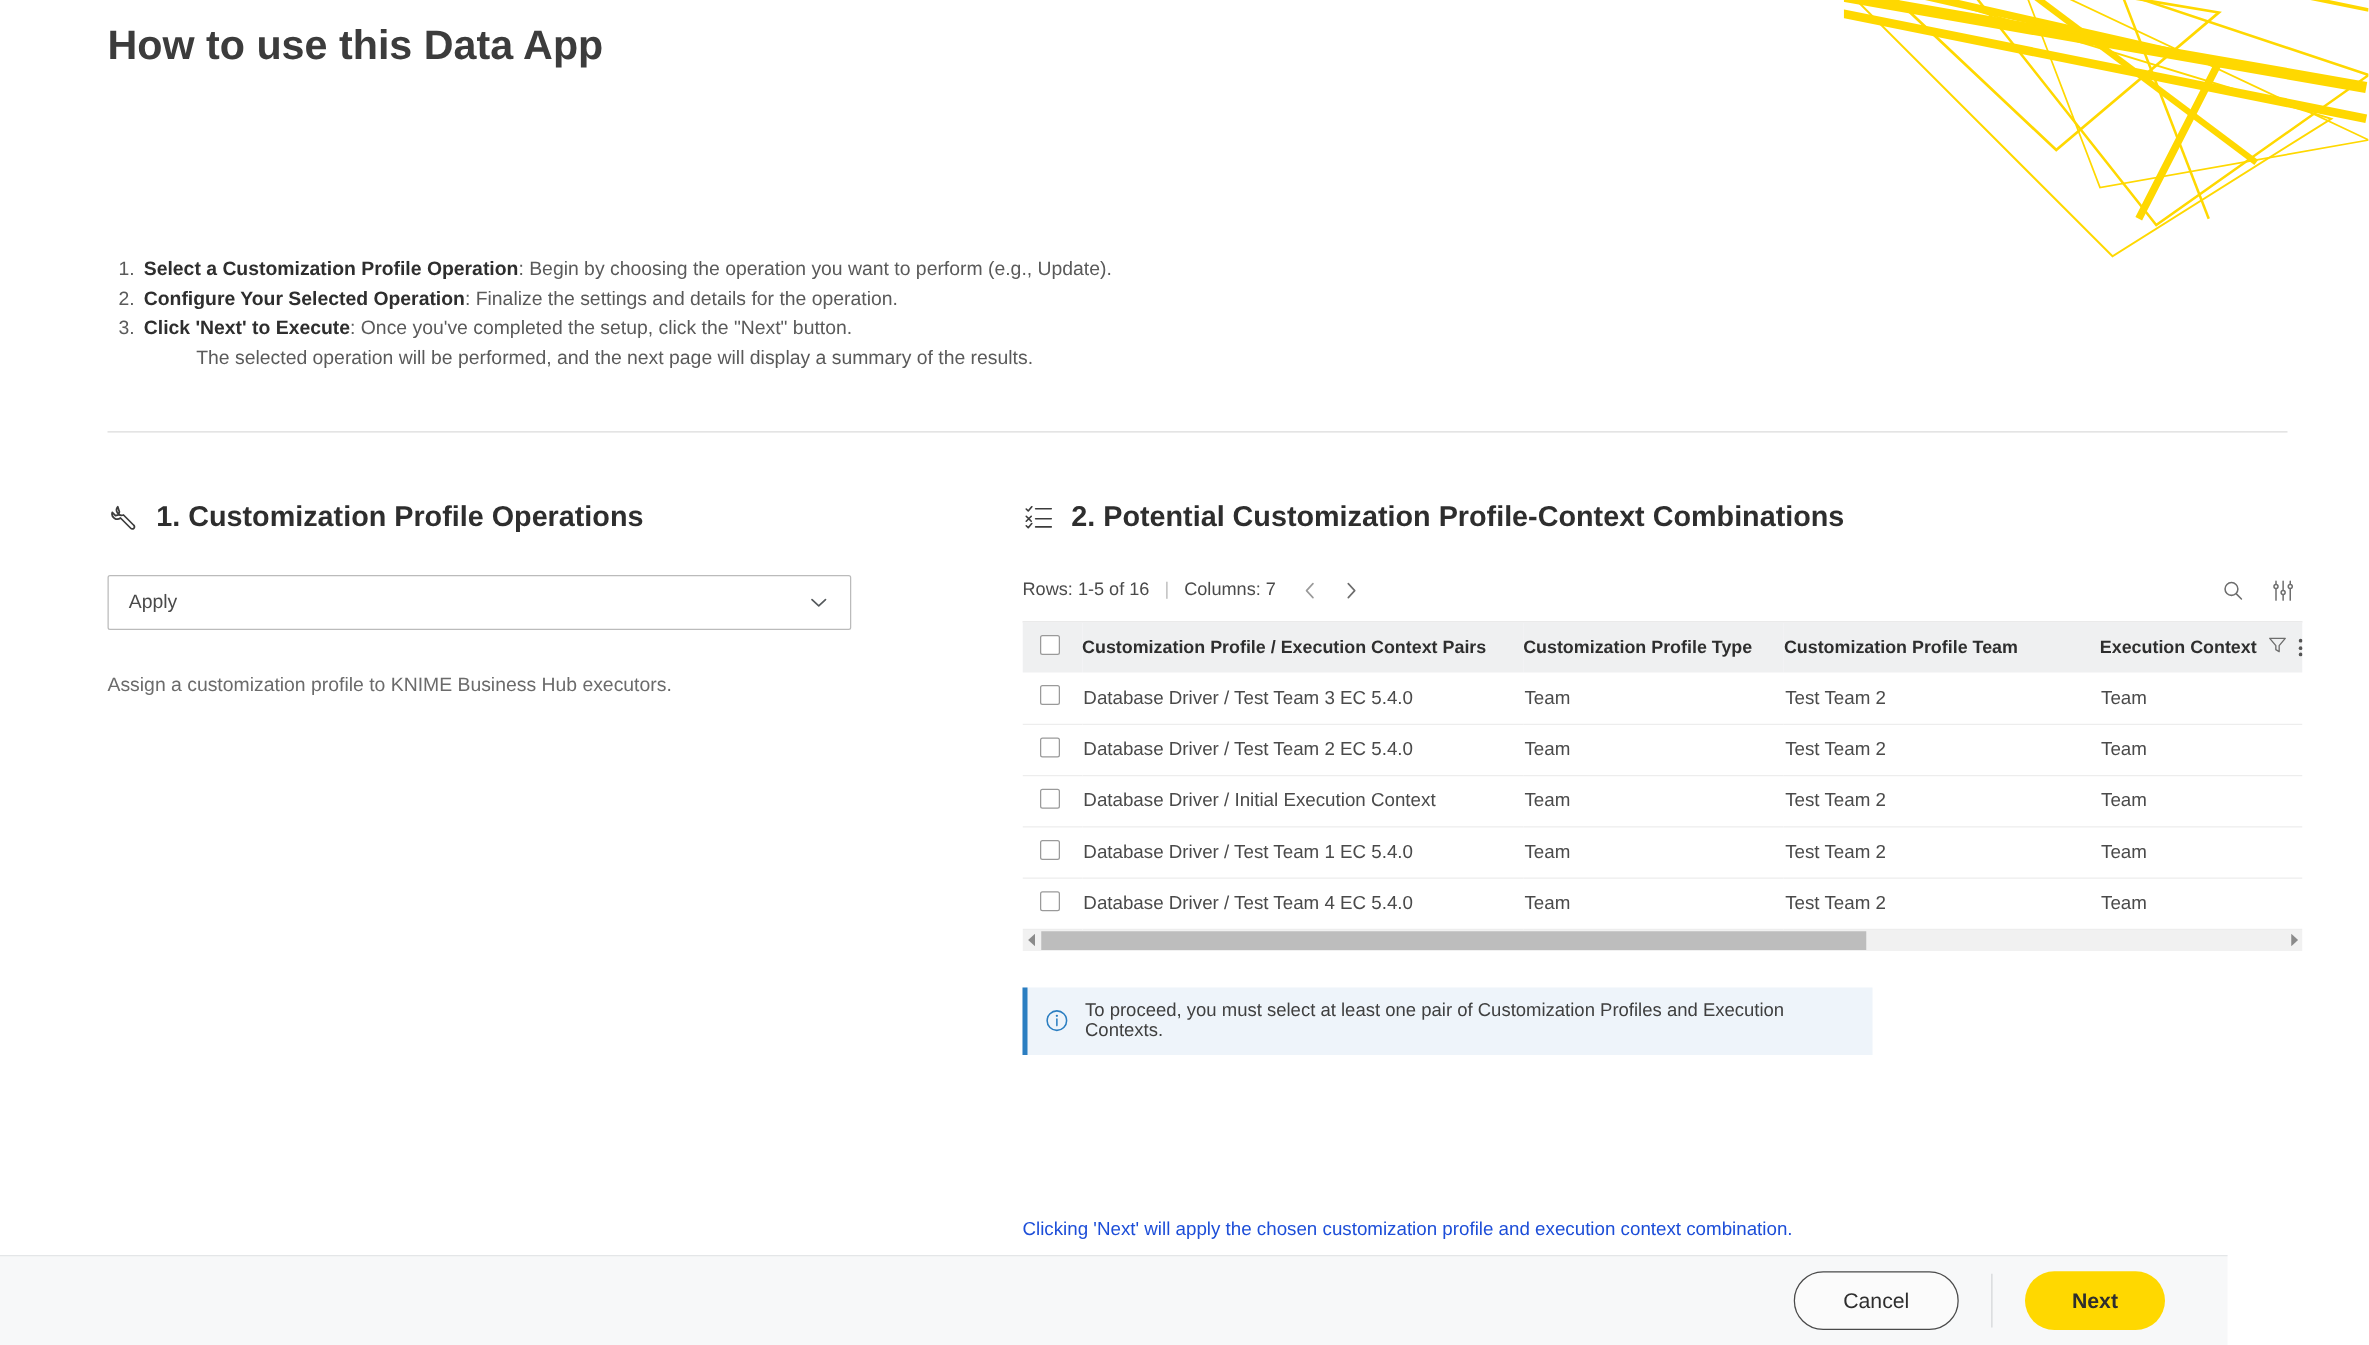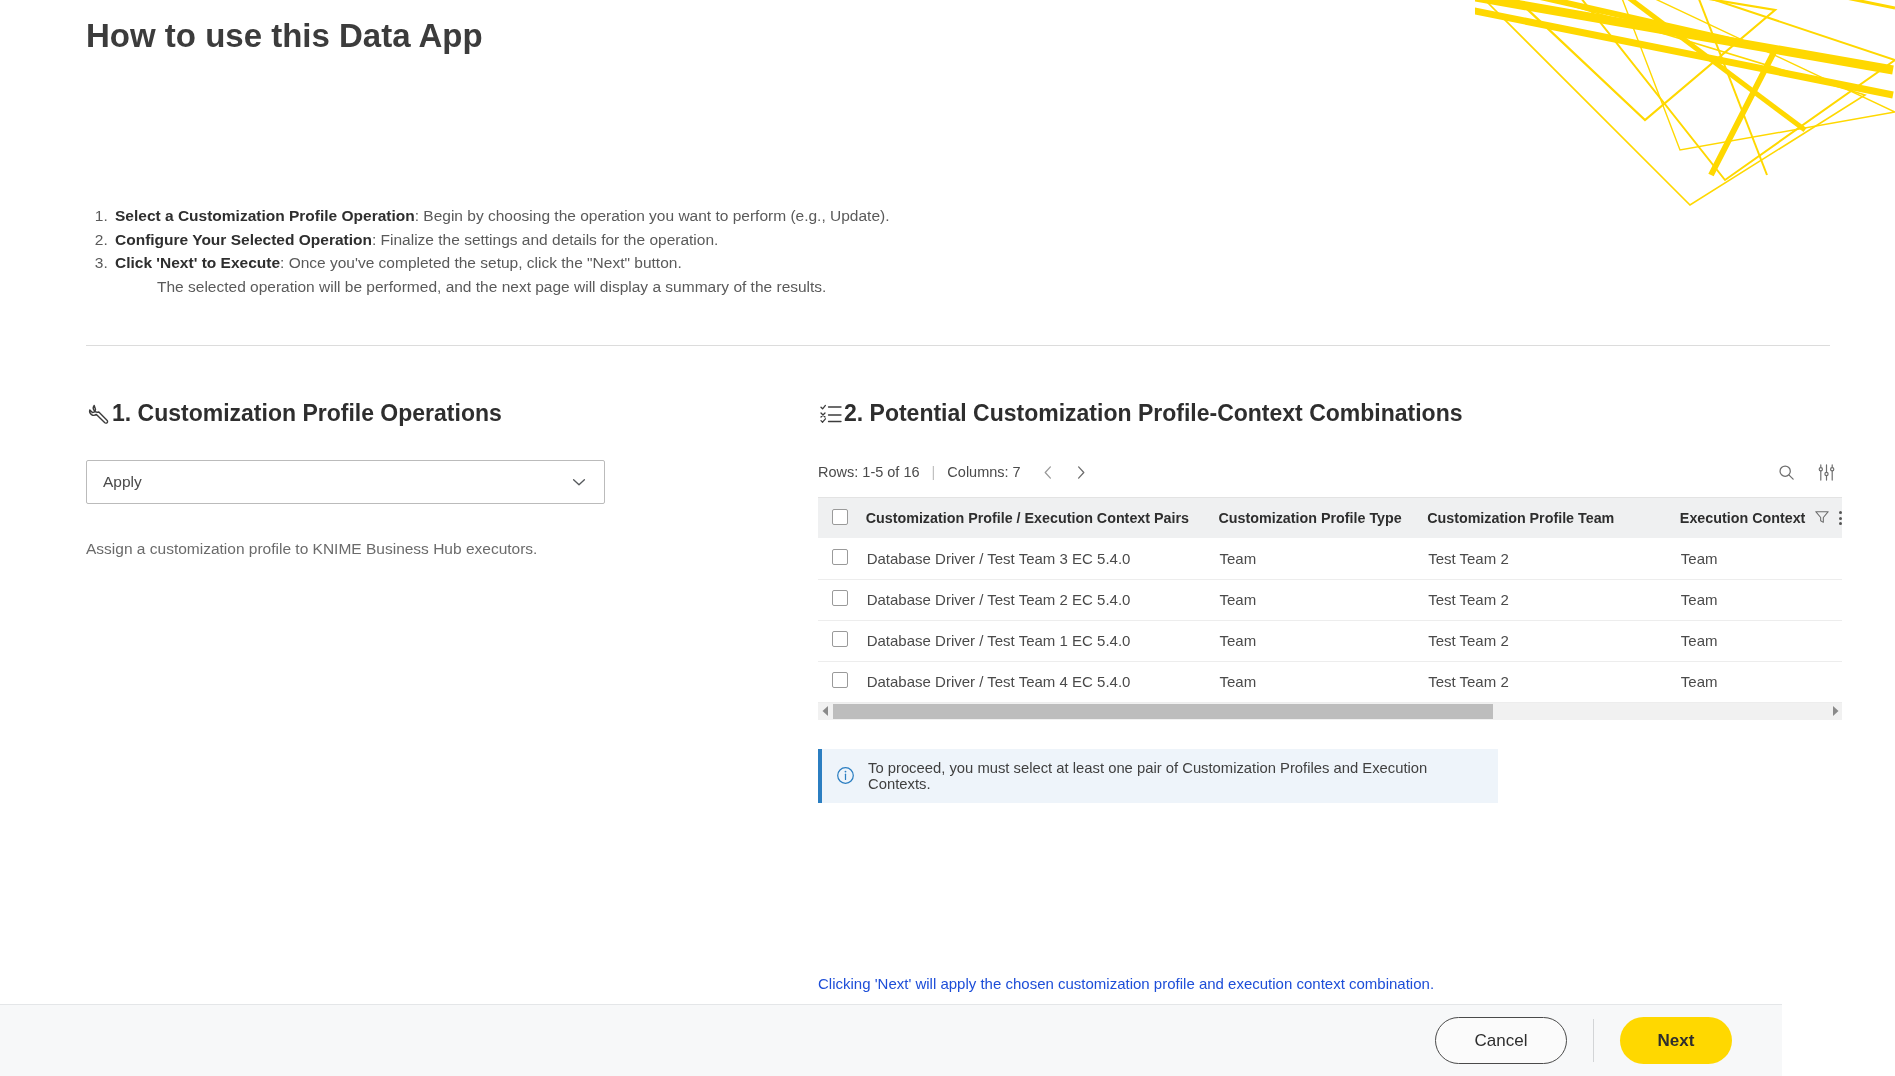--- a/index.html
+++ b/index.html
@@ -42,31 +42,31 @@
   .instructions li { margin: 0 0 0.5px 0; padding-left: 3px; }
   .instructions li strong { color: #2e2e2e; font-weight: bold; }
   .subnote { margin-top: 1px; padding-left: 3px; color: #5a5a5a; margin-left: 39px; }
 
   .divider-top {
     position: absolute; left: 86px; top: 345px;
     width: 1744px; height: 1px; background: #dcdcdc;
   }
 
   
-  .sec-head { display: flex; align-items: flex-end; }
+  .sec-head { display: flex; align-items: flex-end; gap: 13px; }
   .sec-title { font-size: 23px; font-weight: bold; color: #2e2e2e; }
   .sec-icon { width: 26px; height: 26px; display: inline-flex; align-items: center; justify-content: center; }
 
   .left-panel { position: absolute; left: 86px; top: 400px; width: 620px; }
   .right-panel { position: absolute; left: 818px; top: 400px; width: 1024px; }
 
   
   .dropdown {
     margin-top: 33px;
-    width: 519px; height: 44px;
+    width: 595px; height: 44px;
     border: 1px solid #bbbbbb; border-radius: 2px;
     background: #fff;
     display: flex; align-items: center; justify-content: space-between;
     padding: 0 16px;
     font-size: 15.5px; color: #4a4a4a;
     cursor: pointer;
   }
   .chev { width: 18px; height: 18px; }
   .helper {
     margin-top: 36px; font-size: 15.5px; color: #6b6b6b;
@@ -327,20 +327,27 @@
           </tr>
           <tr>
             <td class="c-check"><span class="cbox"></span></td>
             <td class="c-pair">Database Driver / Test Team 2 EC 5.4.0</td>
             <td class="c-type">Team</td>
             <td class="c-team">Test Team 2</td>
             <td class="c-tail">Team</td>
           </tr>
           <tr>
             <td class="c-check"><span class="cbox"></span></td>
+            <td class="c-pair">Database Driver / Initial Execution Context</td>
+            <td class="c-type">Team</td>
+            <td class="c-team">Test Team 2</td>
+            <td class="c-tail">Team</td>
+          </tr>
+          <tr>
+            <td class="c-check"><span class="cbox"></span></td>
             <td class="c-pair">Database Driver / Test Team 1 EC 5.4.0</td>
             <td class="c-type">Team</td>
             <td class="c-team">Test Team 2</td>
             <td class="c-tail">Team</td>
           </tr>
           <tr>
             <td class="c-check"><span class="cbox"></span></td>
             <td class="c-pair">Database Driver / Test Team 4 EC 5.4.0</td>
             <td class="c-type">Team</td>
             <td class="c-team">Test Team 2</td>

